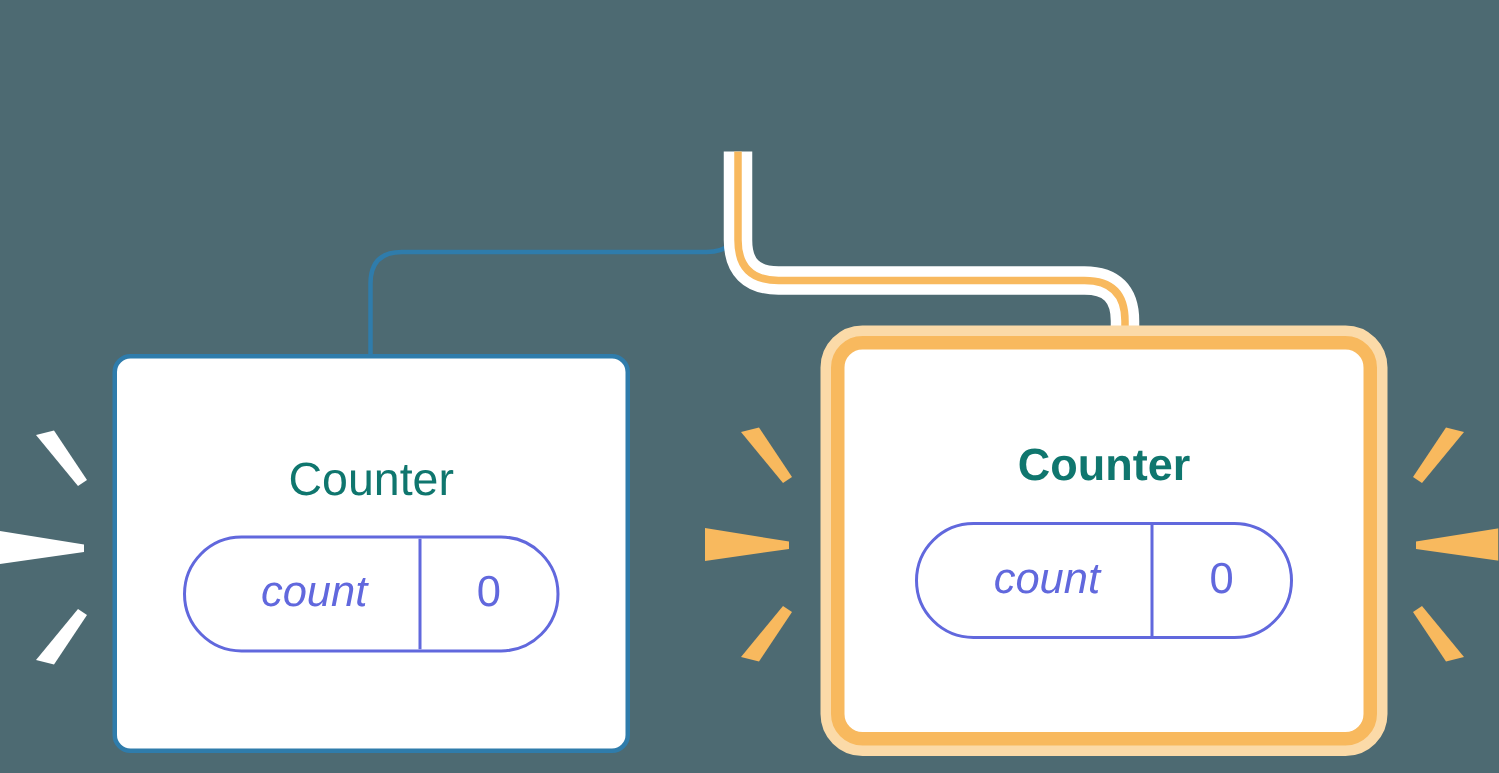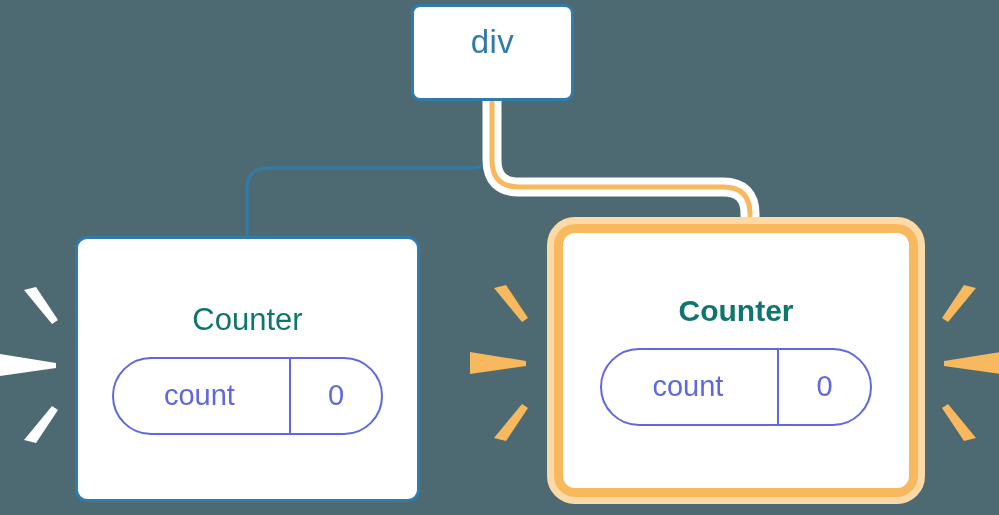--- a/index.html
+++ b/index.html
@@ -120,21 +120,22 @@
   }
   .state-key, .state-val {
     display: flex;
     align-items: center;
     justify-content: center;
     font-size: 29px;
     color: #6168dd;
     line-height: 1;
   }
   .state-key {
-    padding: 0 54px 0 50px;
+    padding: 0 34px 0 50px;
+    font-style: italic;
   }
   .state-val {
     border-left: 2px solid #6168dd;
     padding: 0 37px;
   }
   
   .rays {
     position: absolute;
     pointer-events: none;
     z-index: 7;
@@ -165,23 +166,20 @@
     <polygon points="0,74 0,96 56,88 56,83" fill="#f8b95e"></polygon>
     <polygon points="24,160 36,163 58,130 52,126" fill="#f8b95e"></polygon>
   </svg>
 
   <svg class="rays" style="left:932px; top:278px;" width="68" height="170" viewBox="0 0 68 170" xmlns="http://www.w3.org/2000/svg">
     <polygon points="44,10 32,7 10,40 16,44" fill="#f8b95e"></polygon>
     <polygon points="68,74 68,96 12,88 12,83" fill="#f8b95e"></polygon>
     <polygon points="44,160 32,163 10,130 16,126" fill="#f8b95e"></polygon>
   </svg>
 
-  <div class="node" id="node-div">
-    <span class="node-title">div</span>
-  </div>
 
   <div class="node" id="node-counter-left">
     <span class="node-title">Counter</span>
     <div class="state-pill">
       <span class="state-key">count</span>
       <span class="state-val">0</span>
     </div>
   </div>
 
   <div id="node-counter-right-wrap">

